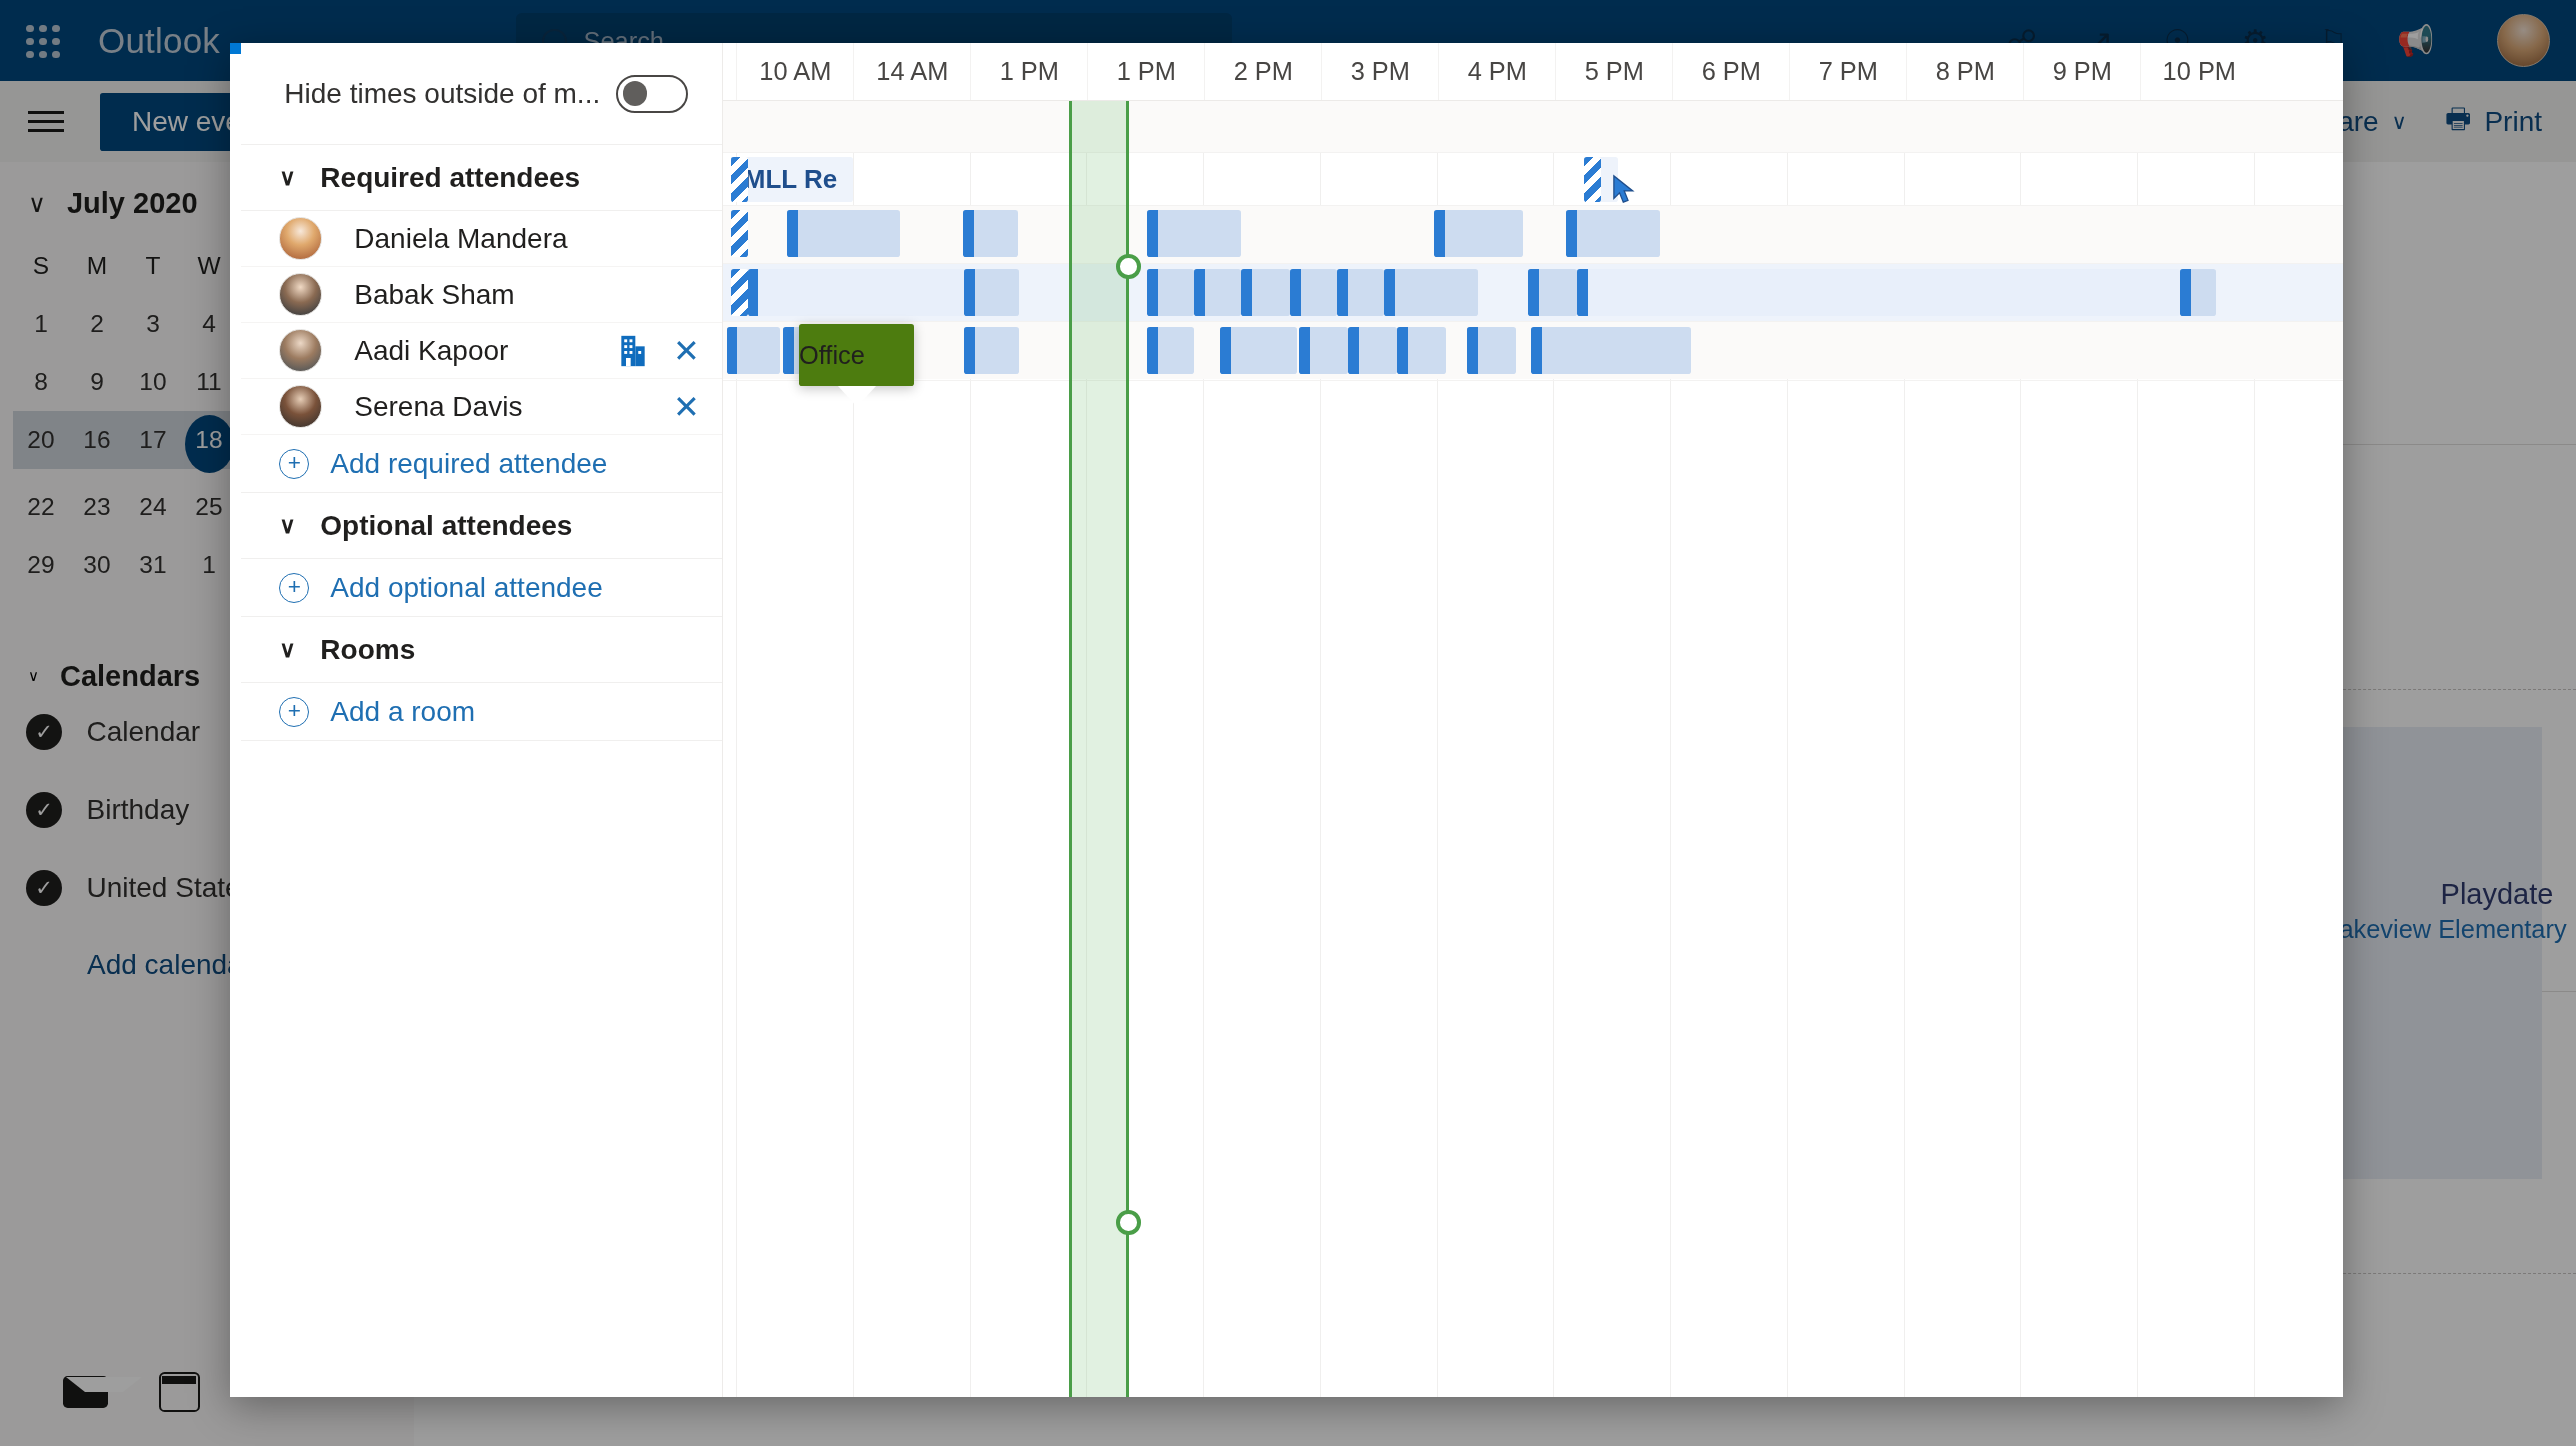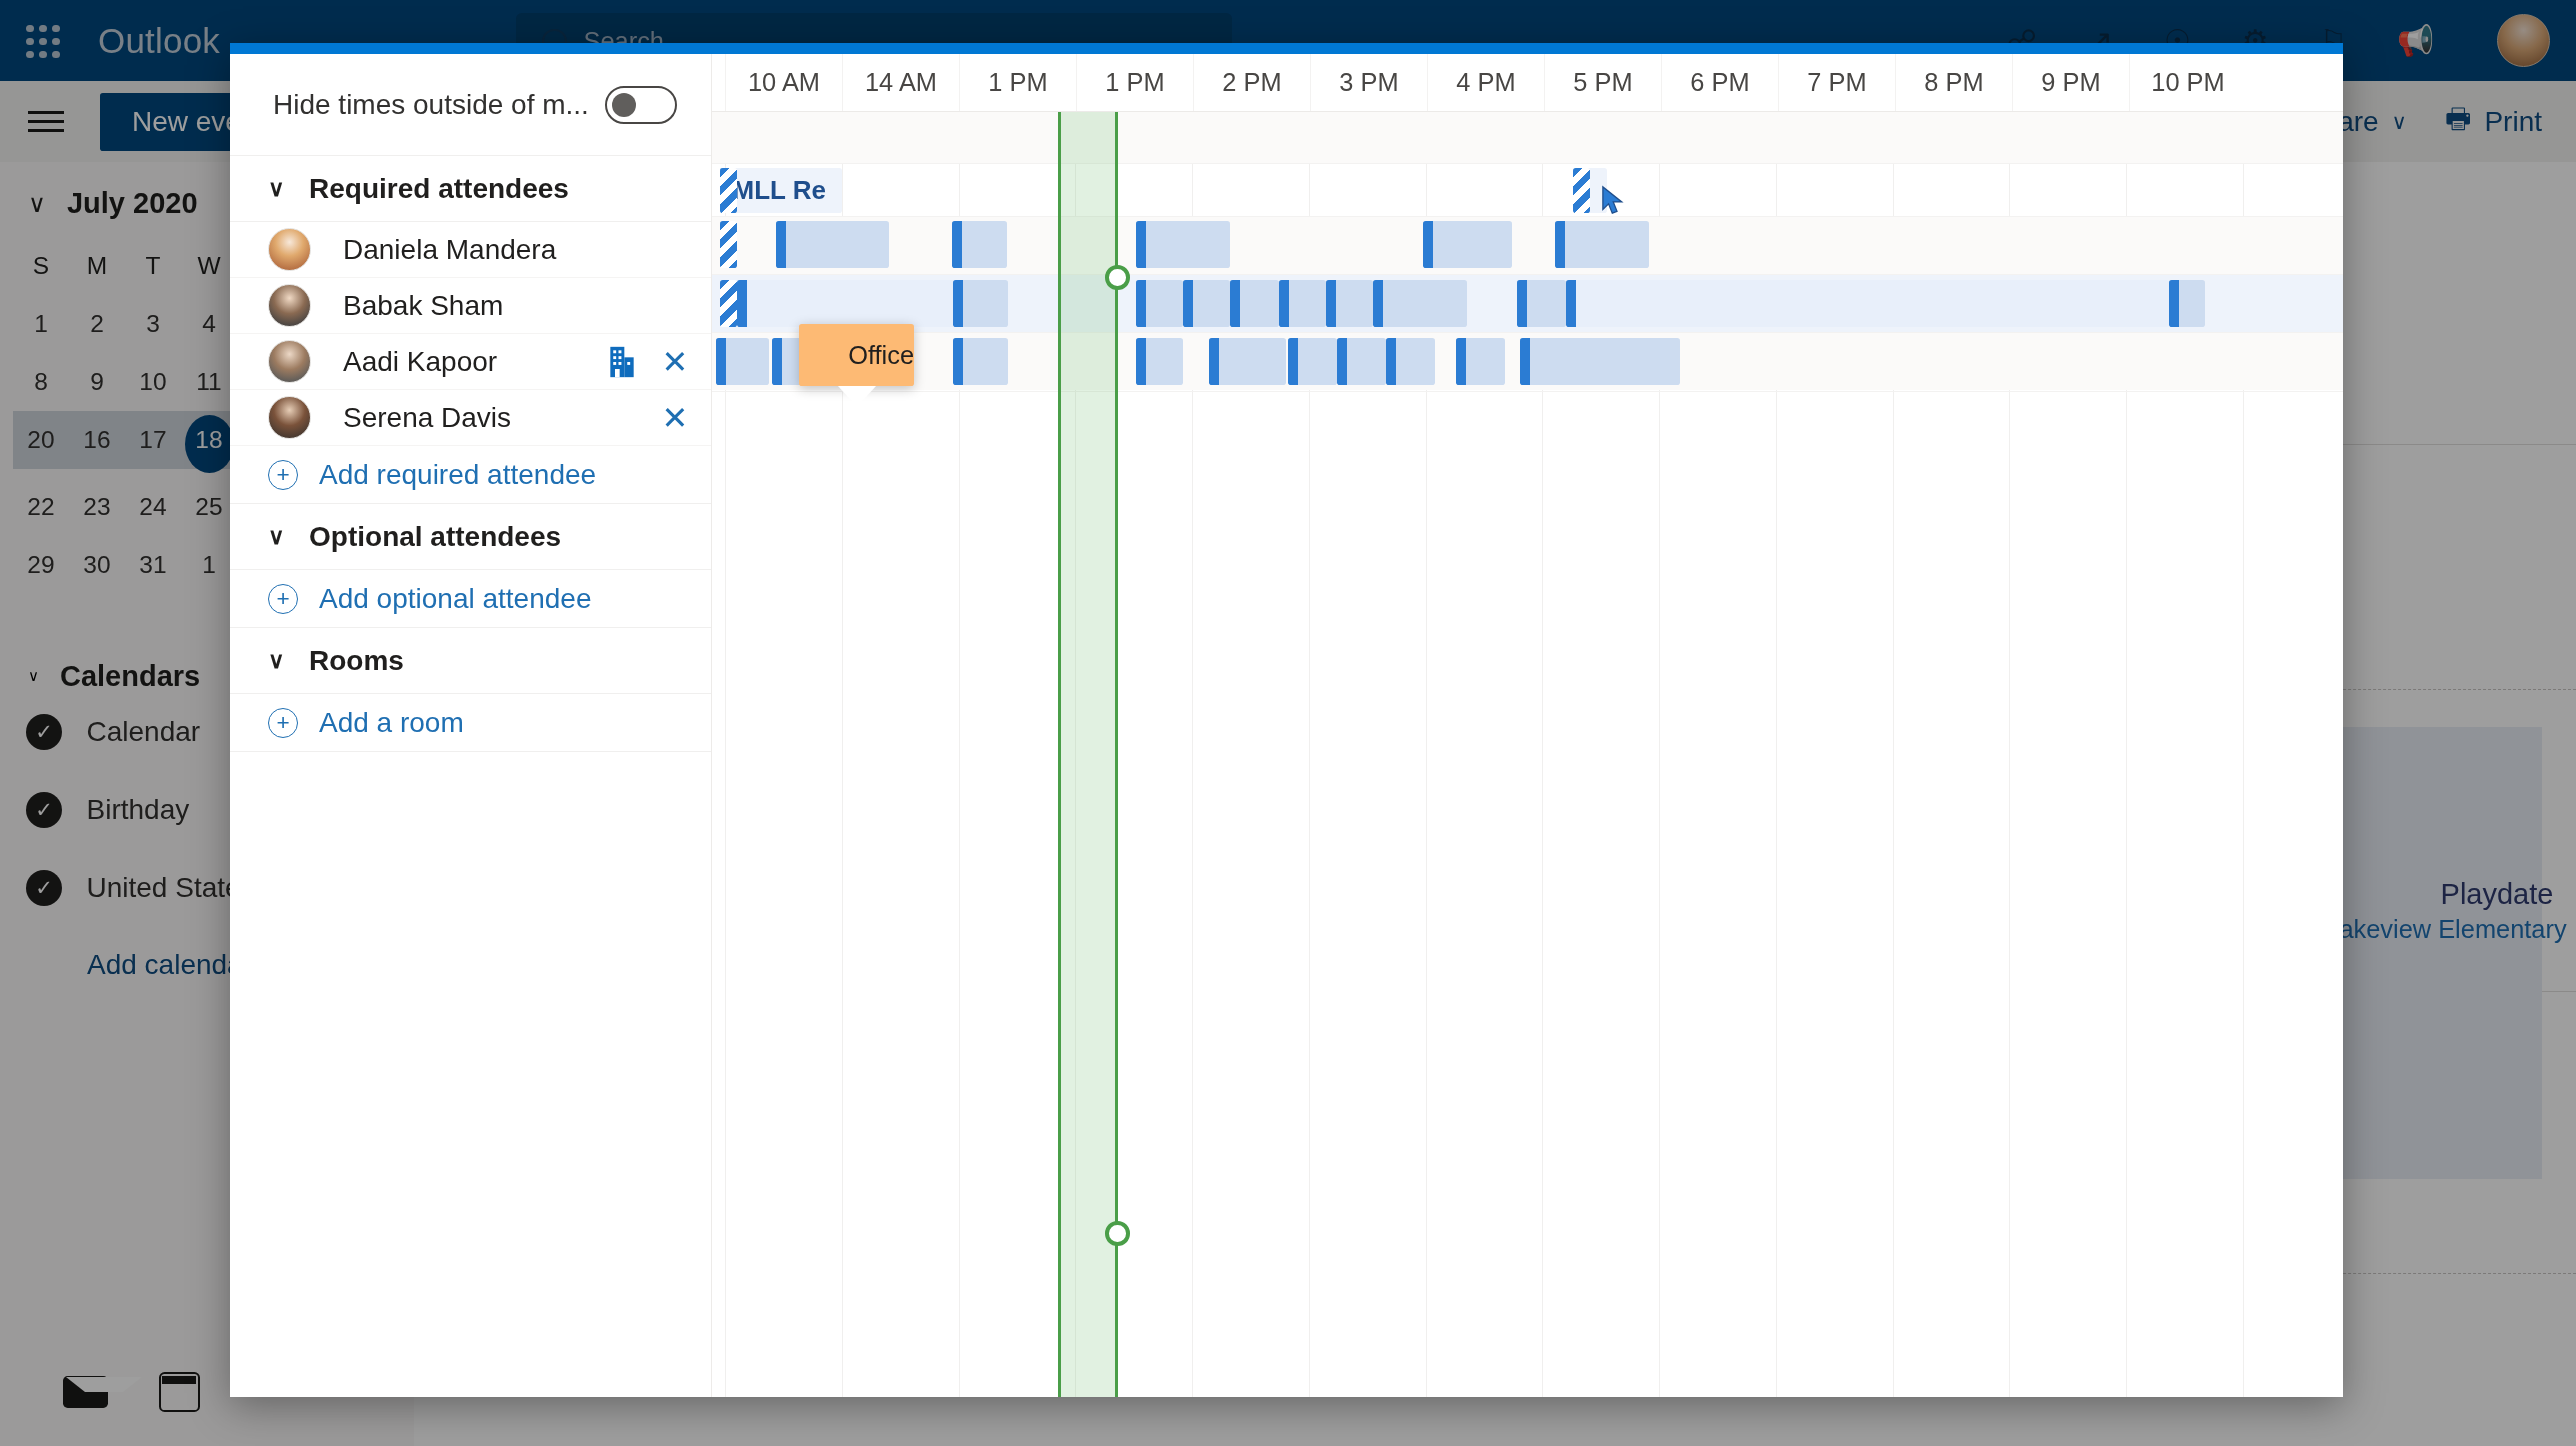--- a/index.html
+++ b/index.html
@@ -108,21 +108,21 @@
   .dashrow { position:absolute; left:0; right:0; border-top:1.9px dashed #c8c6c4; }
   .solidrow { position:absolute; left:0; right:0; border-top:0.9px solid #e1dfdd; }
 
   
   .dim { position:absolute; inset:0; background:rgba(0,0,0,0.38); }
 
   
   .dialog {
     position:absolute; left:230px; top:43px; width:2113px; height:1354px;
     background:#ffffff; box-shadow: 0 9.4px 38px rgba(0,0,0,.35);
-    display:flex; flex-direction:column;
+    display:flex; flex-direction:row;
   }
   .dlg-accent { height:11.3px; background:#0078d4; flex:0 0 11.3px; }
   .dlg-body { flex:1; display:flex; min-height:0; }
 
   
   .att-panel { width: 482px; flex:0 0 482px; background:#fff; border-right:0.9px solid #edebe9; }
   .hide-row {
     height:102px; display:flex; align-items:center; justify-content:space-between;
     padding: 0 34px 0 43px; border-bottom:0.9px solid #f0efee;
   }
@@ -158,22 +158,22 @@
     border-bottom:0.9px solid #f0efee; color:#1f6fb2; font-size:28px;
   }
   .plus {
     width:30px;height:30px;border:1.9px solid #1f6fb2;border-radius:50%;
     display:flex;align-items:center;justify-content:center;font-size:22.6px;line-height:1;
   }
 
   
   .tooltip {
     position:absolute; left:569px; top:281px; width:115px; height:62px;
-    background:#fdba74; box-shadow:0 2.8px 11.3px rgba(0,0,0,.22); border-radius:2.8px;
-    display:flex; align-items:center; justify-content:flex-end;
+    background:#4d7c0f; box-shadow:0 2.8px 11.3px rgba(0,0,0,.22); border-radius:2.8px;
+    display:flex; align-items:center; justify-content:flex-start;
     font-size:25.4px; color:#201f1e; z-index:30;
   }
   .tooltip:after {
     content:""; position:absolute; bottom:-21px; left:50%; margin-left:-19px;
     border-left:19px solid transparent; border-right:19px solid transparent;
     border-top:21px solid #fff;
   }
 
   
   .sched { flex:1; display:flex; flex-direction:column; min-width:0; position:relative; }

